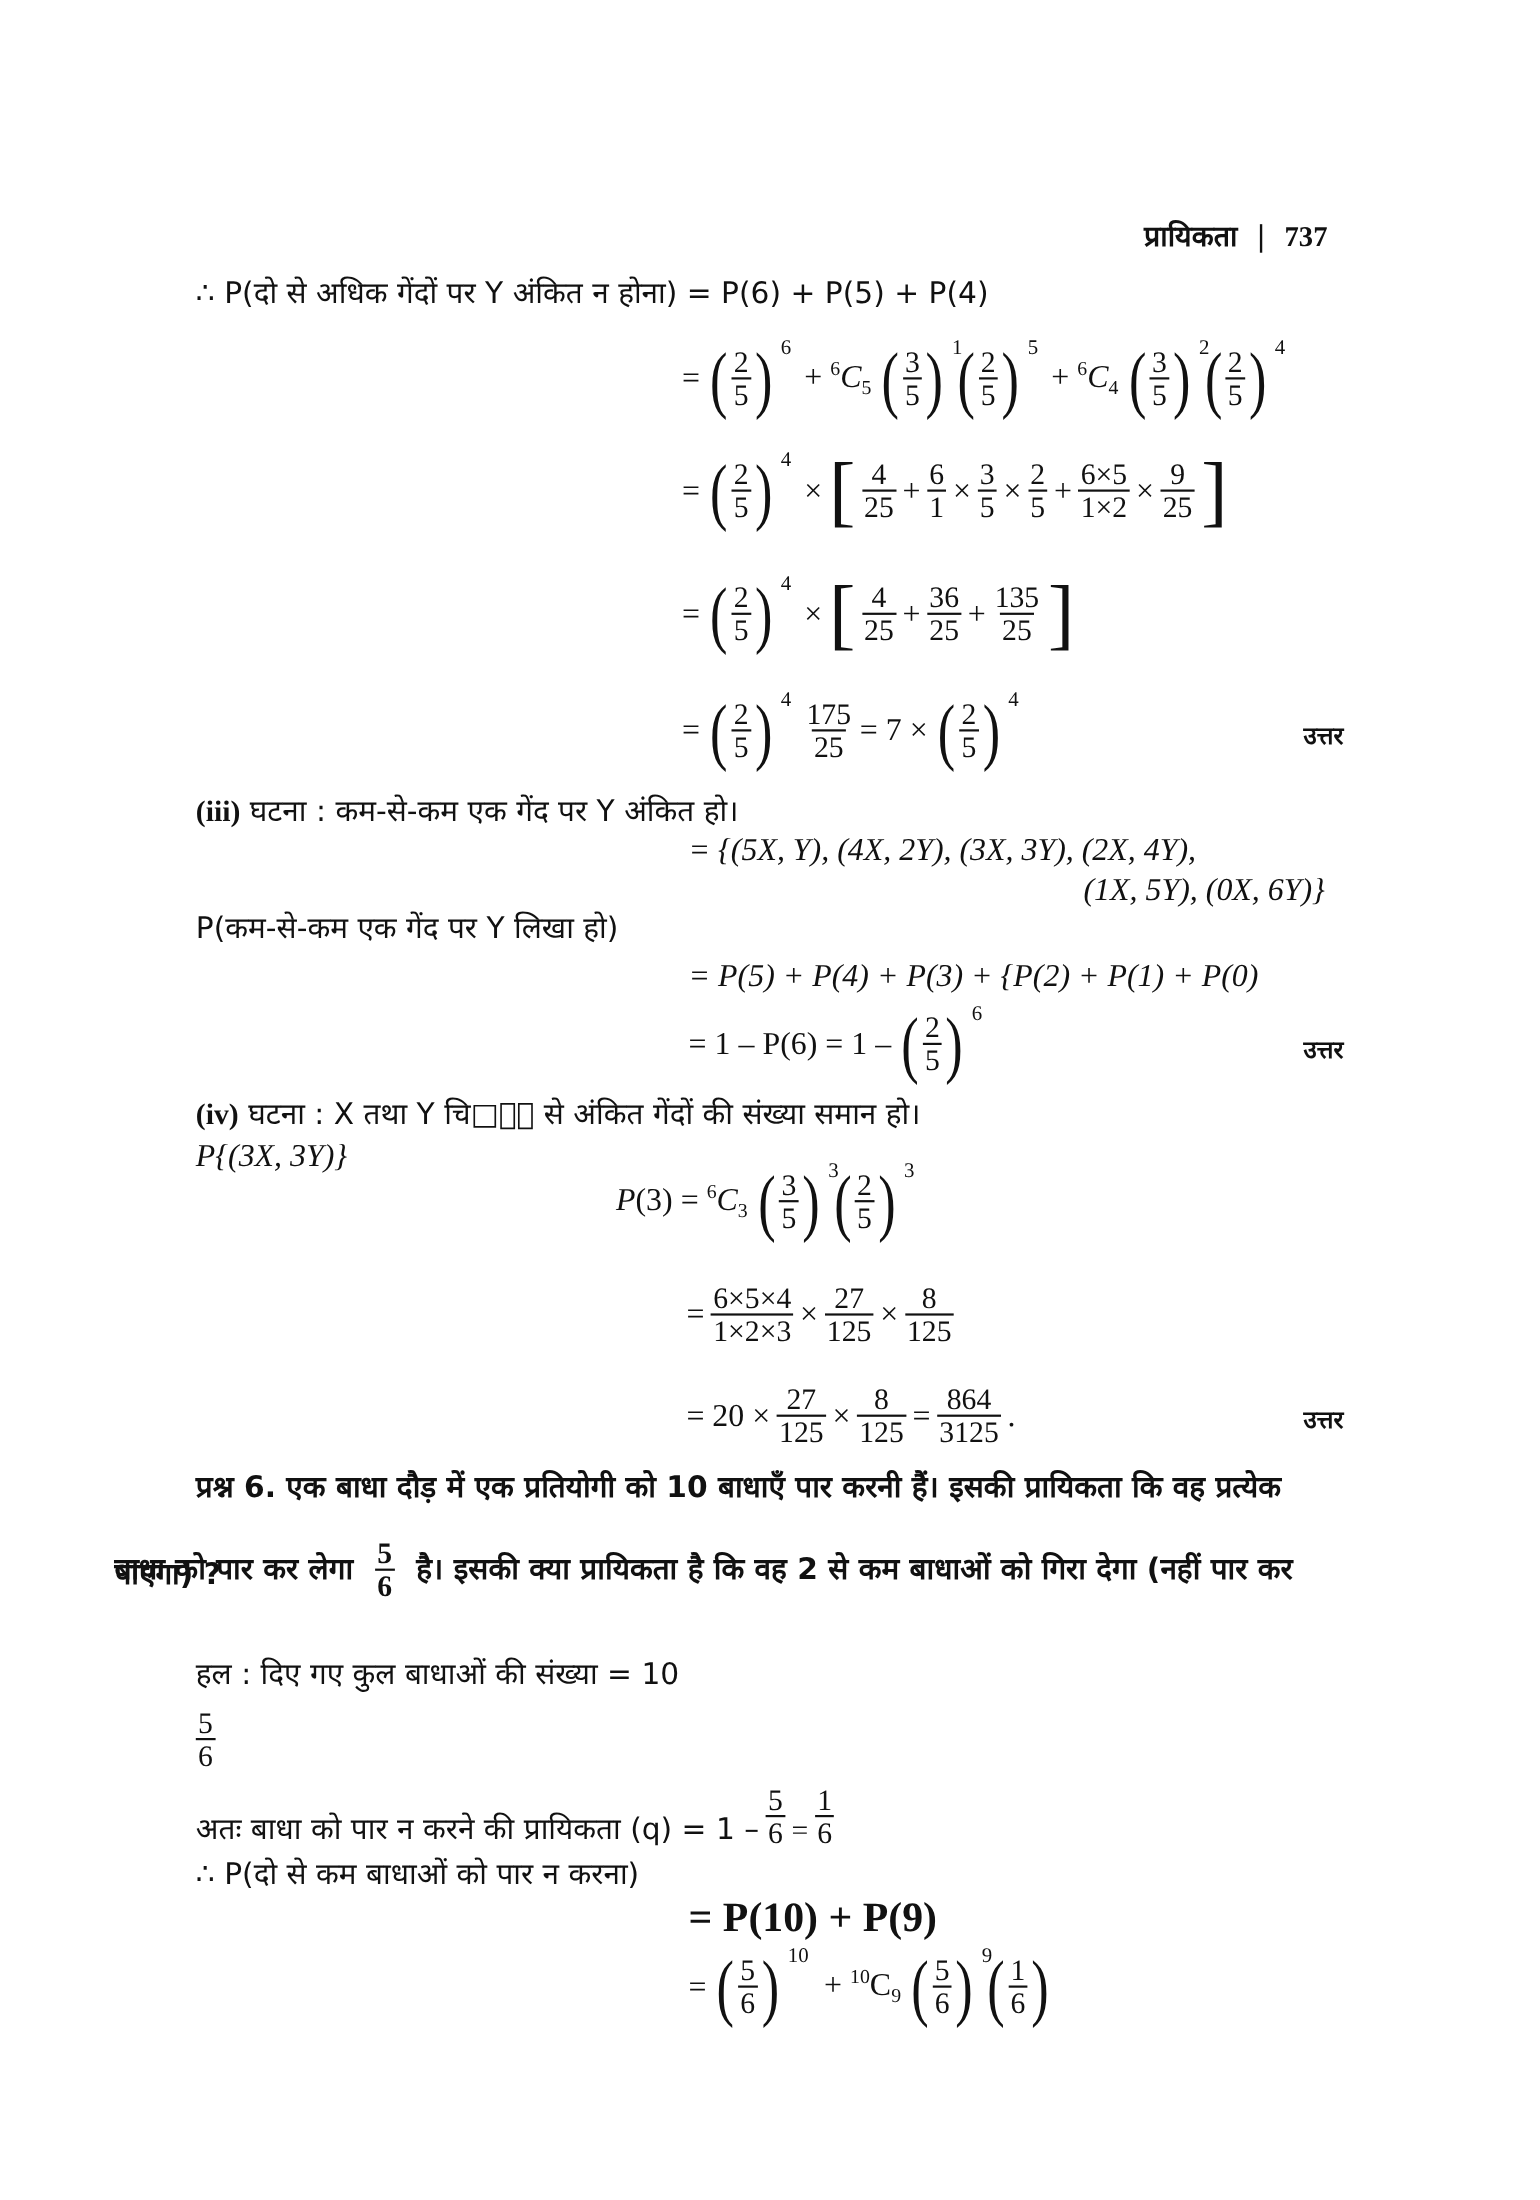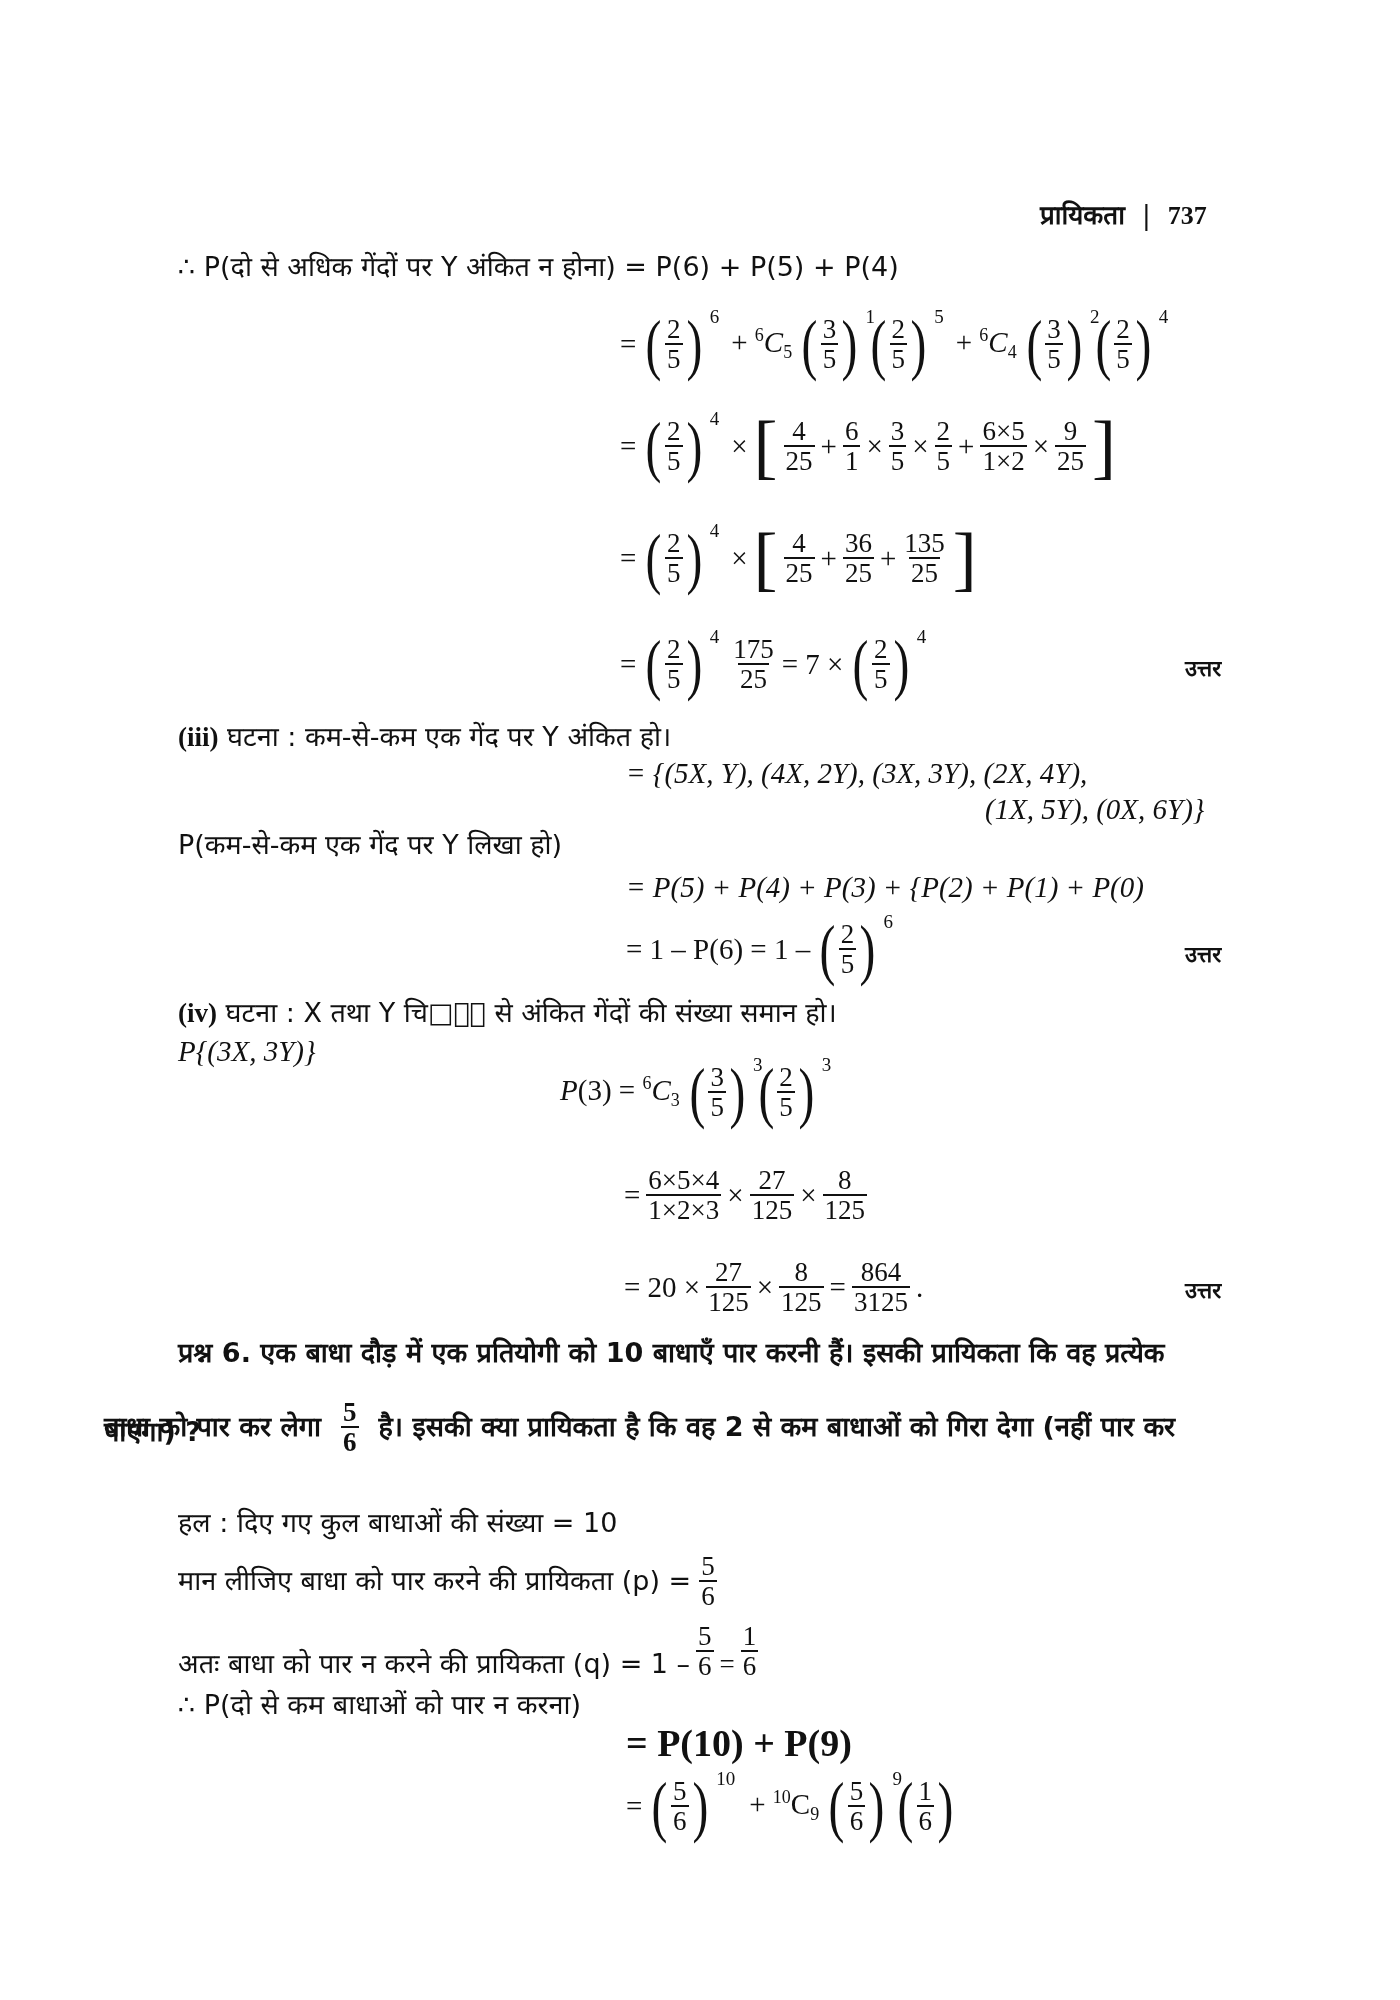--- a/index.html
+++ b/index.html
@@ -292,21 +292,20 @@
   <span class="frac" style="font-family:'Liberation Serif',serif;font-weight:bold;">
       <span class="num">5</span>
       <span class="den">6</span>
     </span>
   <span>है। इसकी क्या प्रायिकता है कि वह 2 से कम बाधाओं को गिरा देगा (नहीं पार कर</span>
 </div>
 <div class="abs txt hi bold" style="left:104px;top:1415px;">पाएगा) ?</div>
 
 <div class="abs txt hi" style="left:178px;top:1506px;text-align:center;">हल : दिए गए कुल बाधाओं की संख्या = 10</div>
 <div class="abs txt hi" style="left:178px;top:1552px;display:flex;align-items:center;gap:8px;">
-  <span>मान लीजिए बाधा को पार करने की प्रायिकता (p) =</span>
   <span class="frac" style="font-family:'Liberation Serif',serif;">
       <span class="num">5</span>
       <span class="den">6</span>
     </span>
 </div>
 <div class="abs txt hi" style="left:178px;top:1622px;display:flex;align-items:flex-end;gap:6px;">
   <span>अतः बाधा को पार न करने की प्रायिकता (q) = 1 –</span>
   <span class="frac" style="font-family:'Liberation Serif',serif;">
       <span class="num">5</span>
       <span class="den">6</span>

